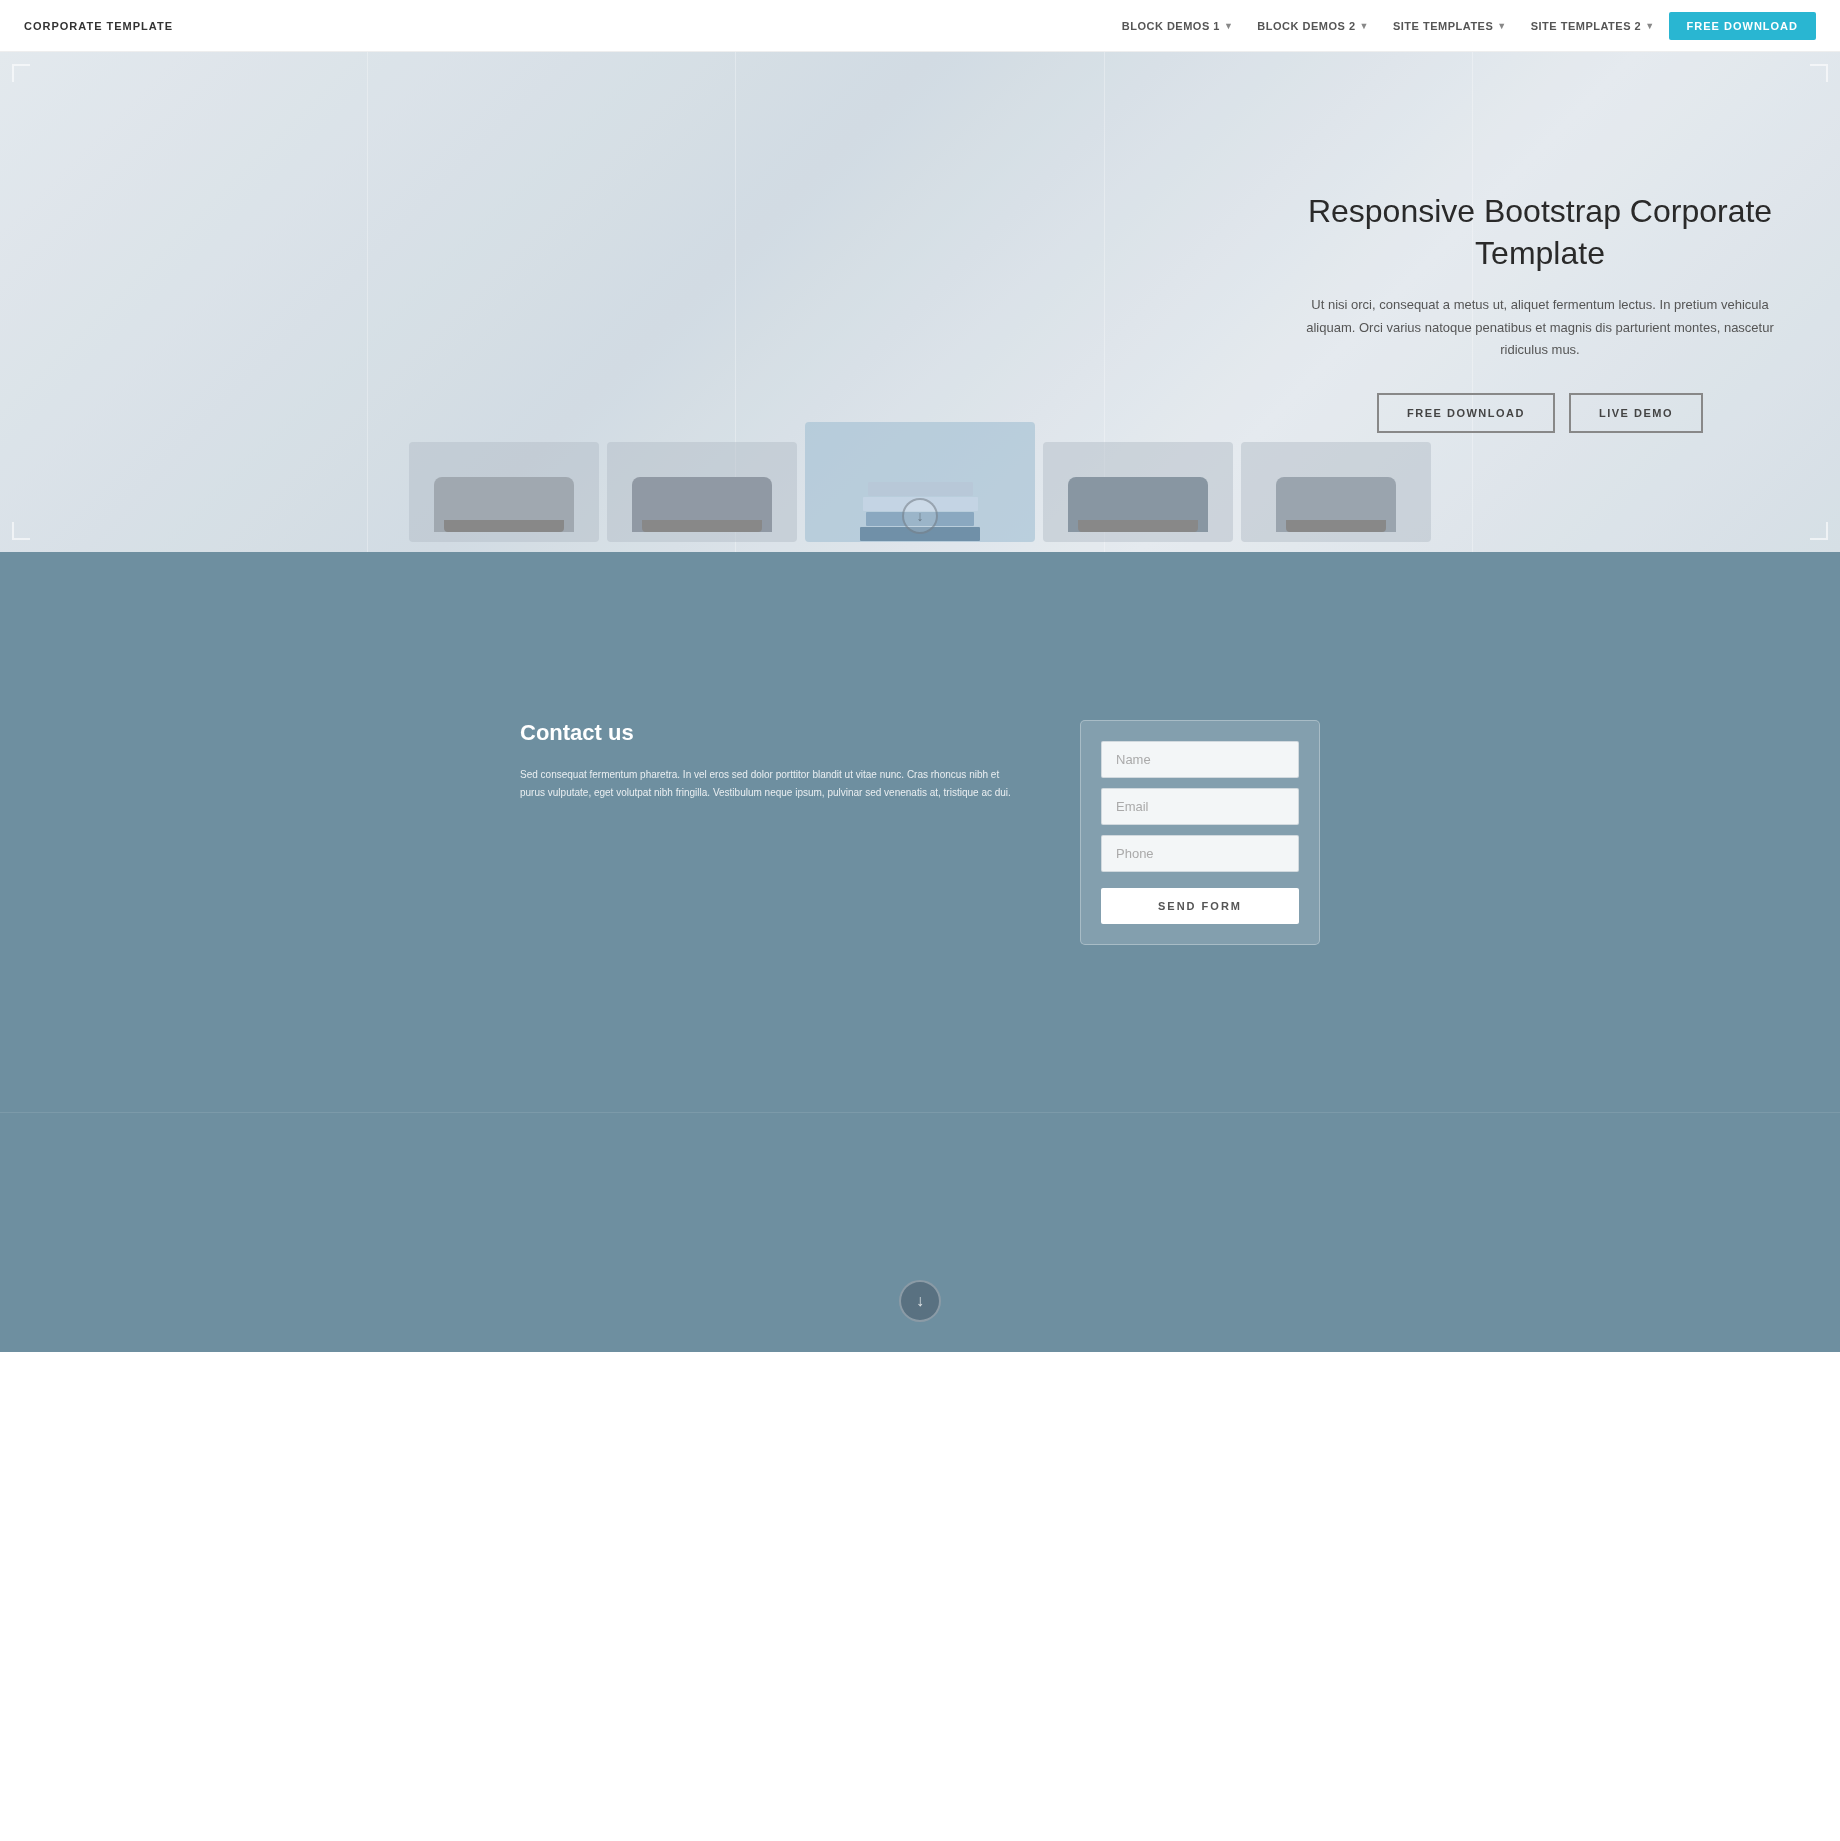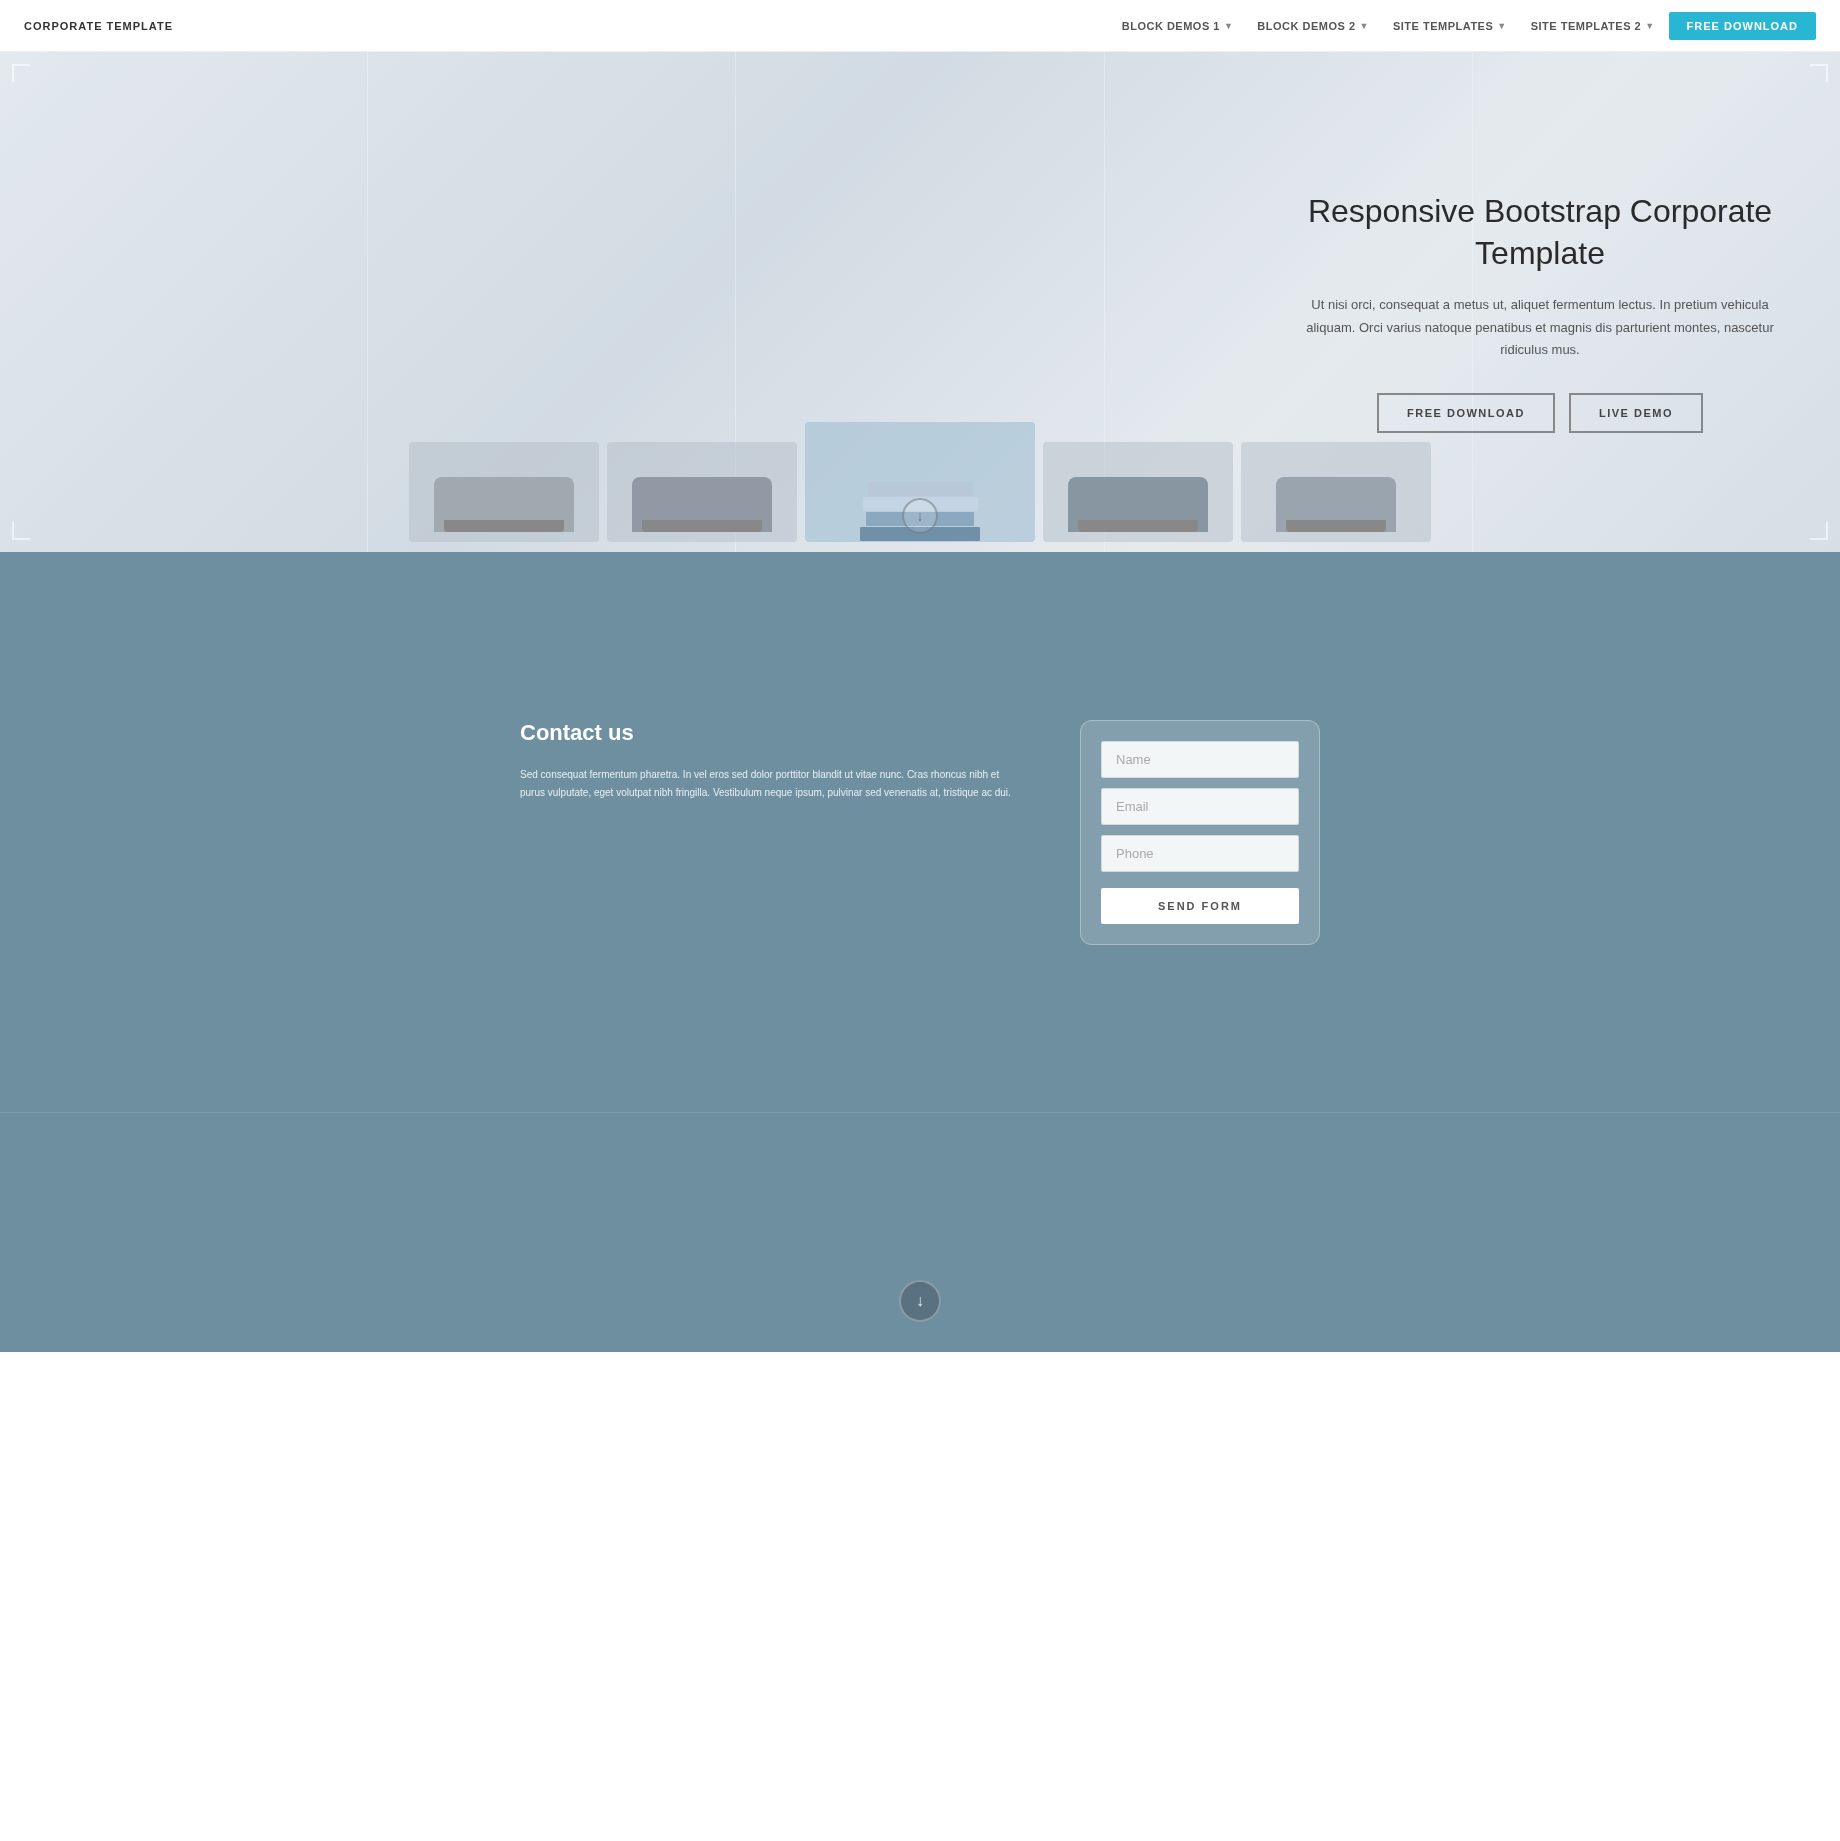--- a/index.html
+++ b/index.html
@@ -260,21 +260,21 @@
     .contact-desc {
       font-size: 10px;
       line-height: 1.8;
       color: rgba(255,255,255,0.85);
     }
     .contact-form-box {
       width: 240px;
       background: rgba(255,255,255,0.15);
       border: 1px solid rgba(255,255,255,0.3);
       padding: 20px;
-      border-radius: 12px;
+      border-radius: 5px;
     }
     .form-field {
       width: 100%;
       background: rgba(255,255,255,0.9);
       border: 1px solid rgba(200,210,215,0.8);
       padding: 10px 14px;
       font-size: 13px;
       color: #555;
       margin-bottom: 10px;
       border-radius: 2px;

